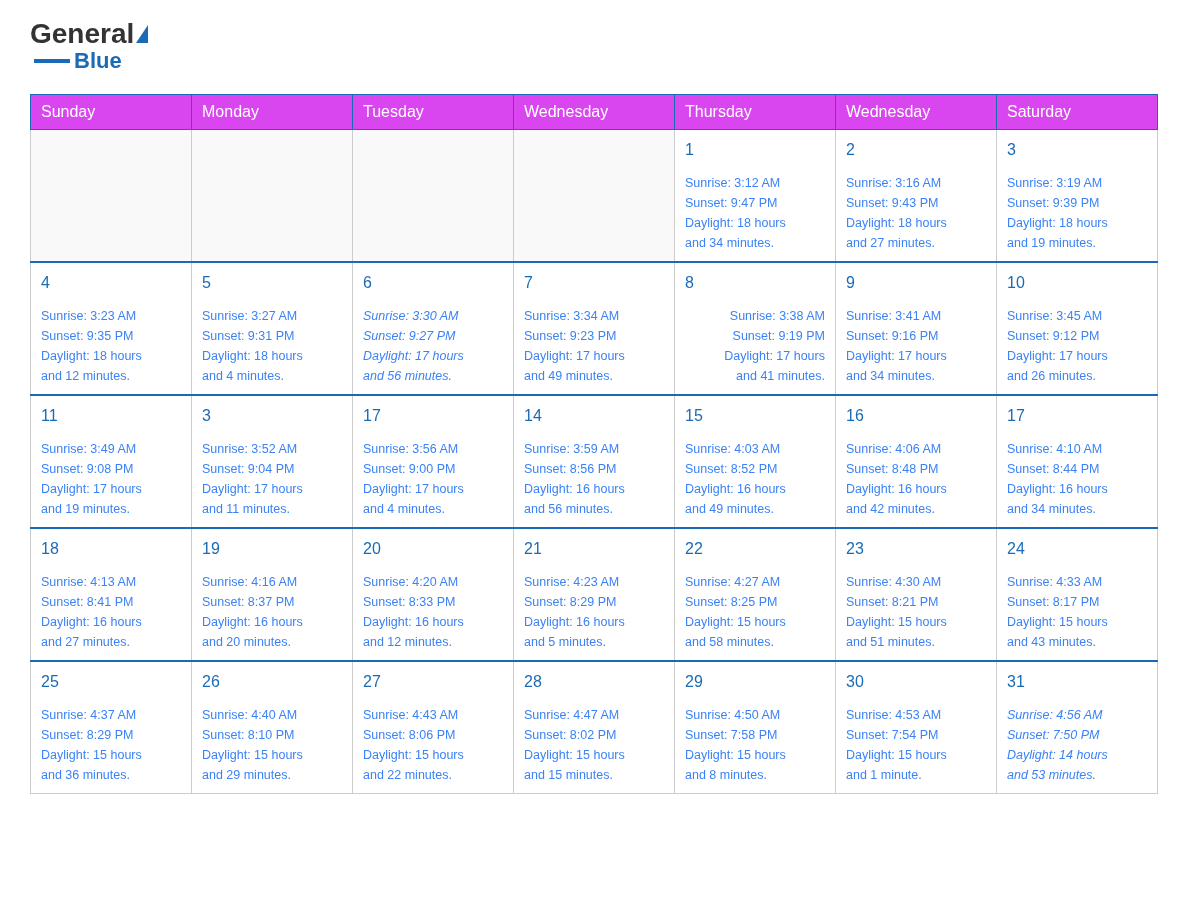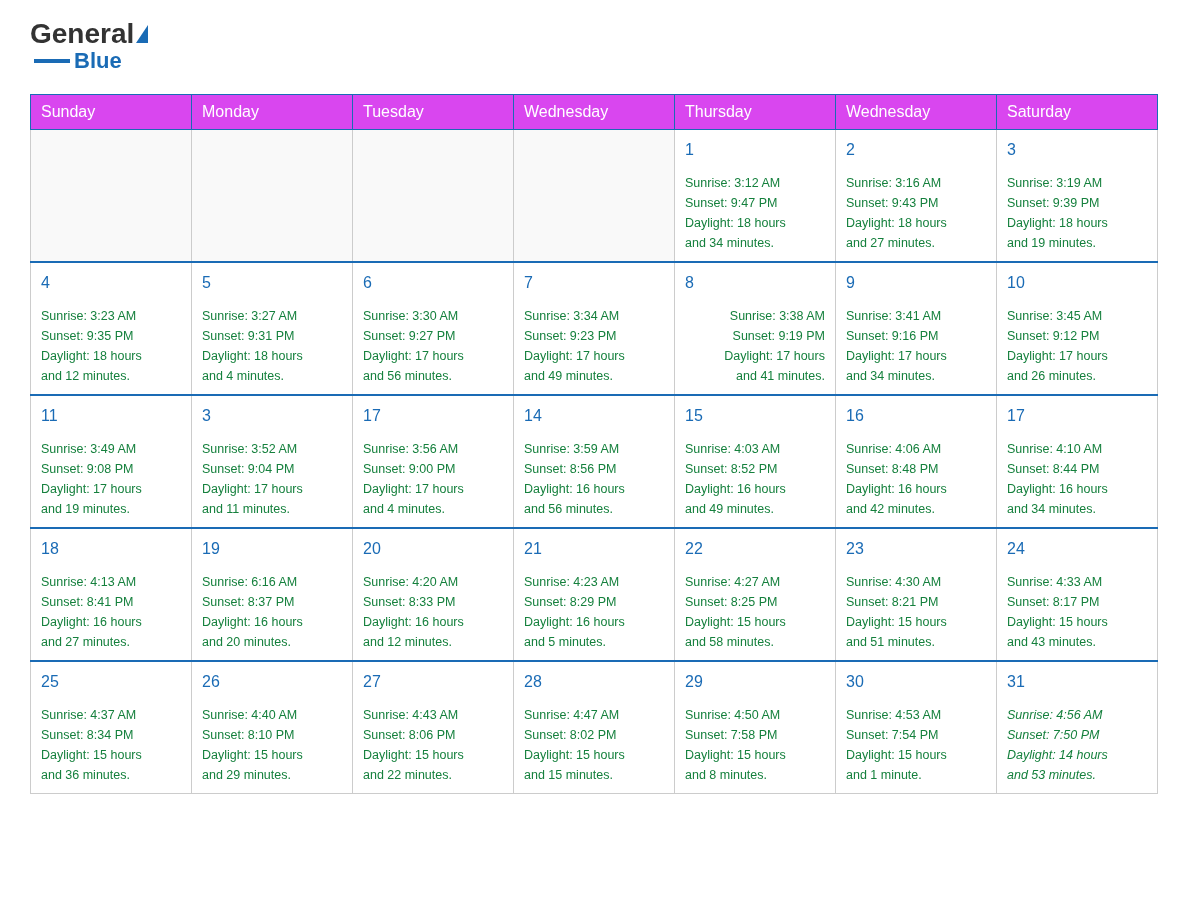--- a/index.html
+++ b/index.html
@@ -91,21 +91,21 @@
     }
     .day-number {
       font-size: 16px;
       font-weight: normal;
       display: block;
       margin-bottom: 4px;
       color: #1a6bb5;
     }
     .day-info {
       font-size: 12.5px;
-      color: #15803d;
+      color: #3b82f6;
       line-height: 1.6;
       margin-top: 11px;
     }
     .empty-cell {
       background: #f9f9f9;
     }
     .row-separator td {
       border-top: 2px solid #1a6bb5;
     }
   </style>
@@ -175,21 +175,21 @@
         </td>
         <td>
           <span class="day-number">5</span>
           <div class="day-info" style="white-space: pre-line;">Sunrise: 3:27 AM
 Sunset: 9:31 PM
 Daylight: 18 hours
 and 4 minutes.</div>
         </td>
         <td>
           <span class="day-number">6</span>
-          <div class="day-info" style="white-space: pre-line;">Sunrise: 3:30 AM
+          <div class="day-info" style="white-space: pre-line; font-style: italic;">Sunrise: 3:30 AM
 Sunset: 9:27 PM
 Daylight: 17 hours
 and 56 minutes.</div>
         </td>
         <td>
           <span class="day-number">7</span>
           <div class="day-info" style="white-space: pre-line;">Sunrise: 3:34 AM
 Sunset: 9:23 PM
 Daylight: 17 hours
 and 49 minutes.</div>
@@ -270,21 +270,21 @@
       <tr class="row-separator">
         <td>
           <span class="day-number">18</span>
           <div class="day-info" style="white-space: pre-line;">Sunrise: 4:13 AM
 Sunset: 8:41 PM
 Daylight: 16 hours
 and 27 minutes.</div>
         </td>
         <td>
           <span class="day-number">19</span>
-          <div class="day-info" style="white-space: pre-line;">Sunrise: 6:16 AM
+          <div class="day-info" style="white-space: pre-line;">Sunrise: 4:16 AM
 Sunset: 8:37 PM
 Daylight: 16 hours
 and 20 minutes.</div>
         </td>
         <td>
           <span class="day-number">20</span>
           <div class="day-info" style="white-space: pre-line;">Sunrise: 4:20 AM
 Sunset: 8:33 PM
 Daylight: 16 hours
 and 12 minutes.</div>
@@ -315,21 +315,21 @@
           <div class="day-info" style="white-space: pre-line;">Sunrise: 4:33 AM
 Sunset: 8:17 PM
 Daylight: 15 hours
 and 43 minutes.</div>
         </td>
       </tr>
       <tr class="row-separator">
         <td>
           <span class="day-number">25</span>
           <div class="day-info" style="white-space: pre-line;">Sunrise: 4:37 AM
-Sunset: 8:34 PM
+Sunset: 8:29 PM
 Daylight: 15 hours
 and 36 minutes.</div>
         </td>
         <td>
           <span class="day-number">26</span>
           <div class="day-info" style="white-space: pre-line;">Sunrise: 4:40 AM
 Sunset: 8:10 PM
 Daylight: 15 hours
 and 29 minutes.</div>
         </td>

